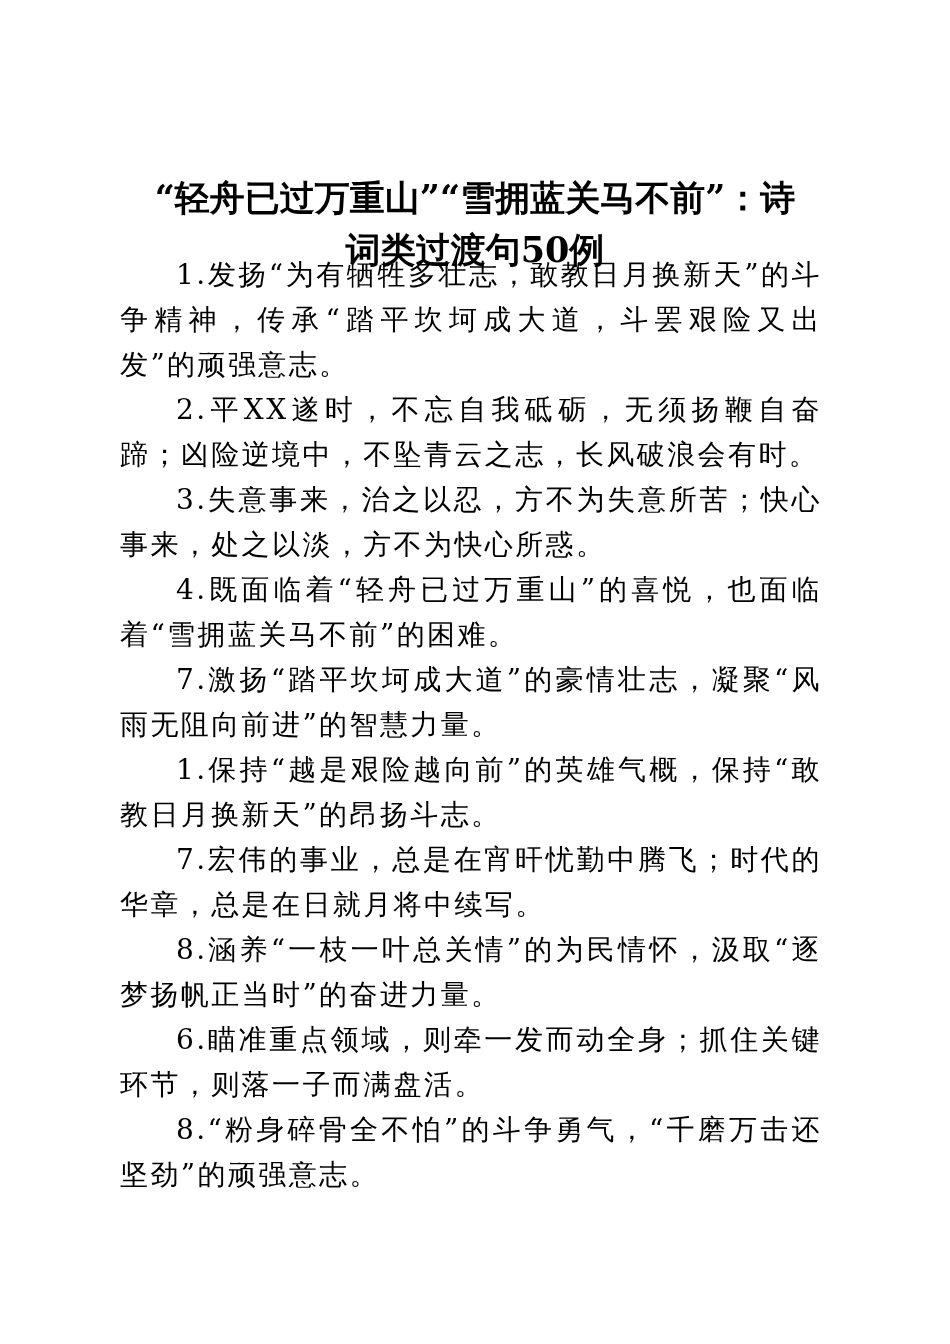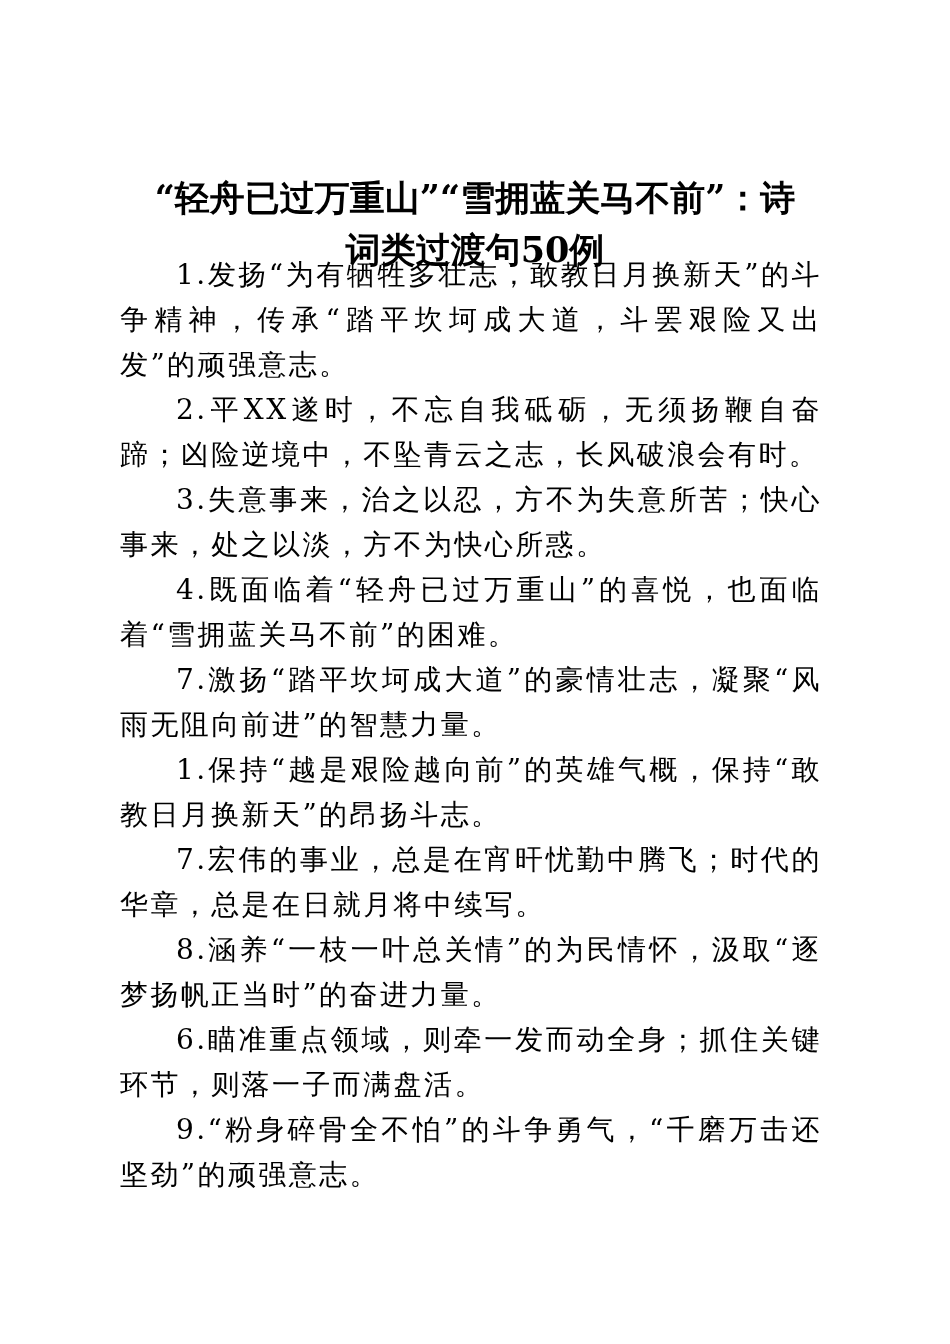--- a/index.html
+++ b/index.html
@@ -36,15 +36,15 @@
   <div class="body">
     <p class="para">1.发扬“为有牺牲多壮志，敢教日月换新天”的斗争精神，传承“踏平坎坷成大道，斗罢艰险又出发”的顽强意志。</p>
     <p class="para">2.平XX遂时，不忘自我砥砺，无须扬鞭自奋蹄；凶险逆境中，不坠青云之志，长风破浪会有时。</p>
     <p class="para">3.失意事来，治之以忍，方不为失意所苦；快心事来，处之以淡，方不为快心所惑。</p>
     <p class="para">4.既面临着“轻舟已过万重山”的喜悦，也面临着“雪拥蓝关马不前”的困难。</p>
     <p class="para">7.激扬“踏平坎坷成大道”的豪情壮志，凝聚“风雨无阻向前进”的智慧力量。</p>
     <p class="para">1.保持“越是艰险越向前”的英雄气概，保持“敢教日月换新天”的昂扬斗志。</p>
     <p class="para">7.宏伟的事业，总是在宵旰忧勤中腾飞；时代的华章，总是在日就月将中续写。</p>
     <p class="para">8.涵养“一枝一叶总关情”的为民情怀，汲取“逐梦扬帆正当时”的奋进力量。</p>
     <p class="para">6.瞄准重点领域，则牵一发而动全身；抓住关键环节，则落一子而满盘活。</p>
-    <p class="para">9.“粉身碎骨全不怕”的斗争勇气，“千磨万击还坚劲”的顽强意志。</p>
+    <p class="para">8.“粉身碎骨全不怕”的斗争勇气，“千磨万击还坚劲”的顽强意志。</p>
   </div>
 </div>
 
 </body></html>

